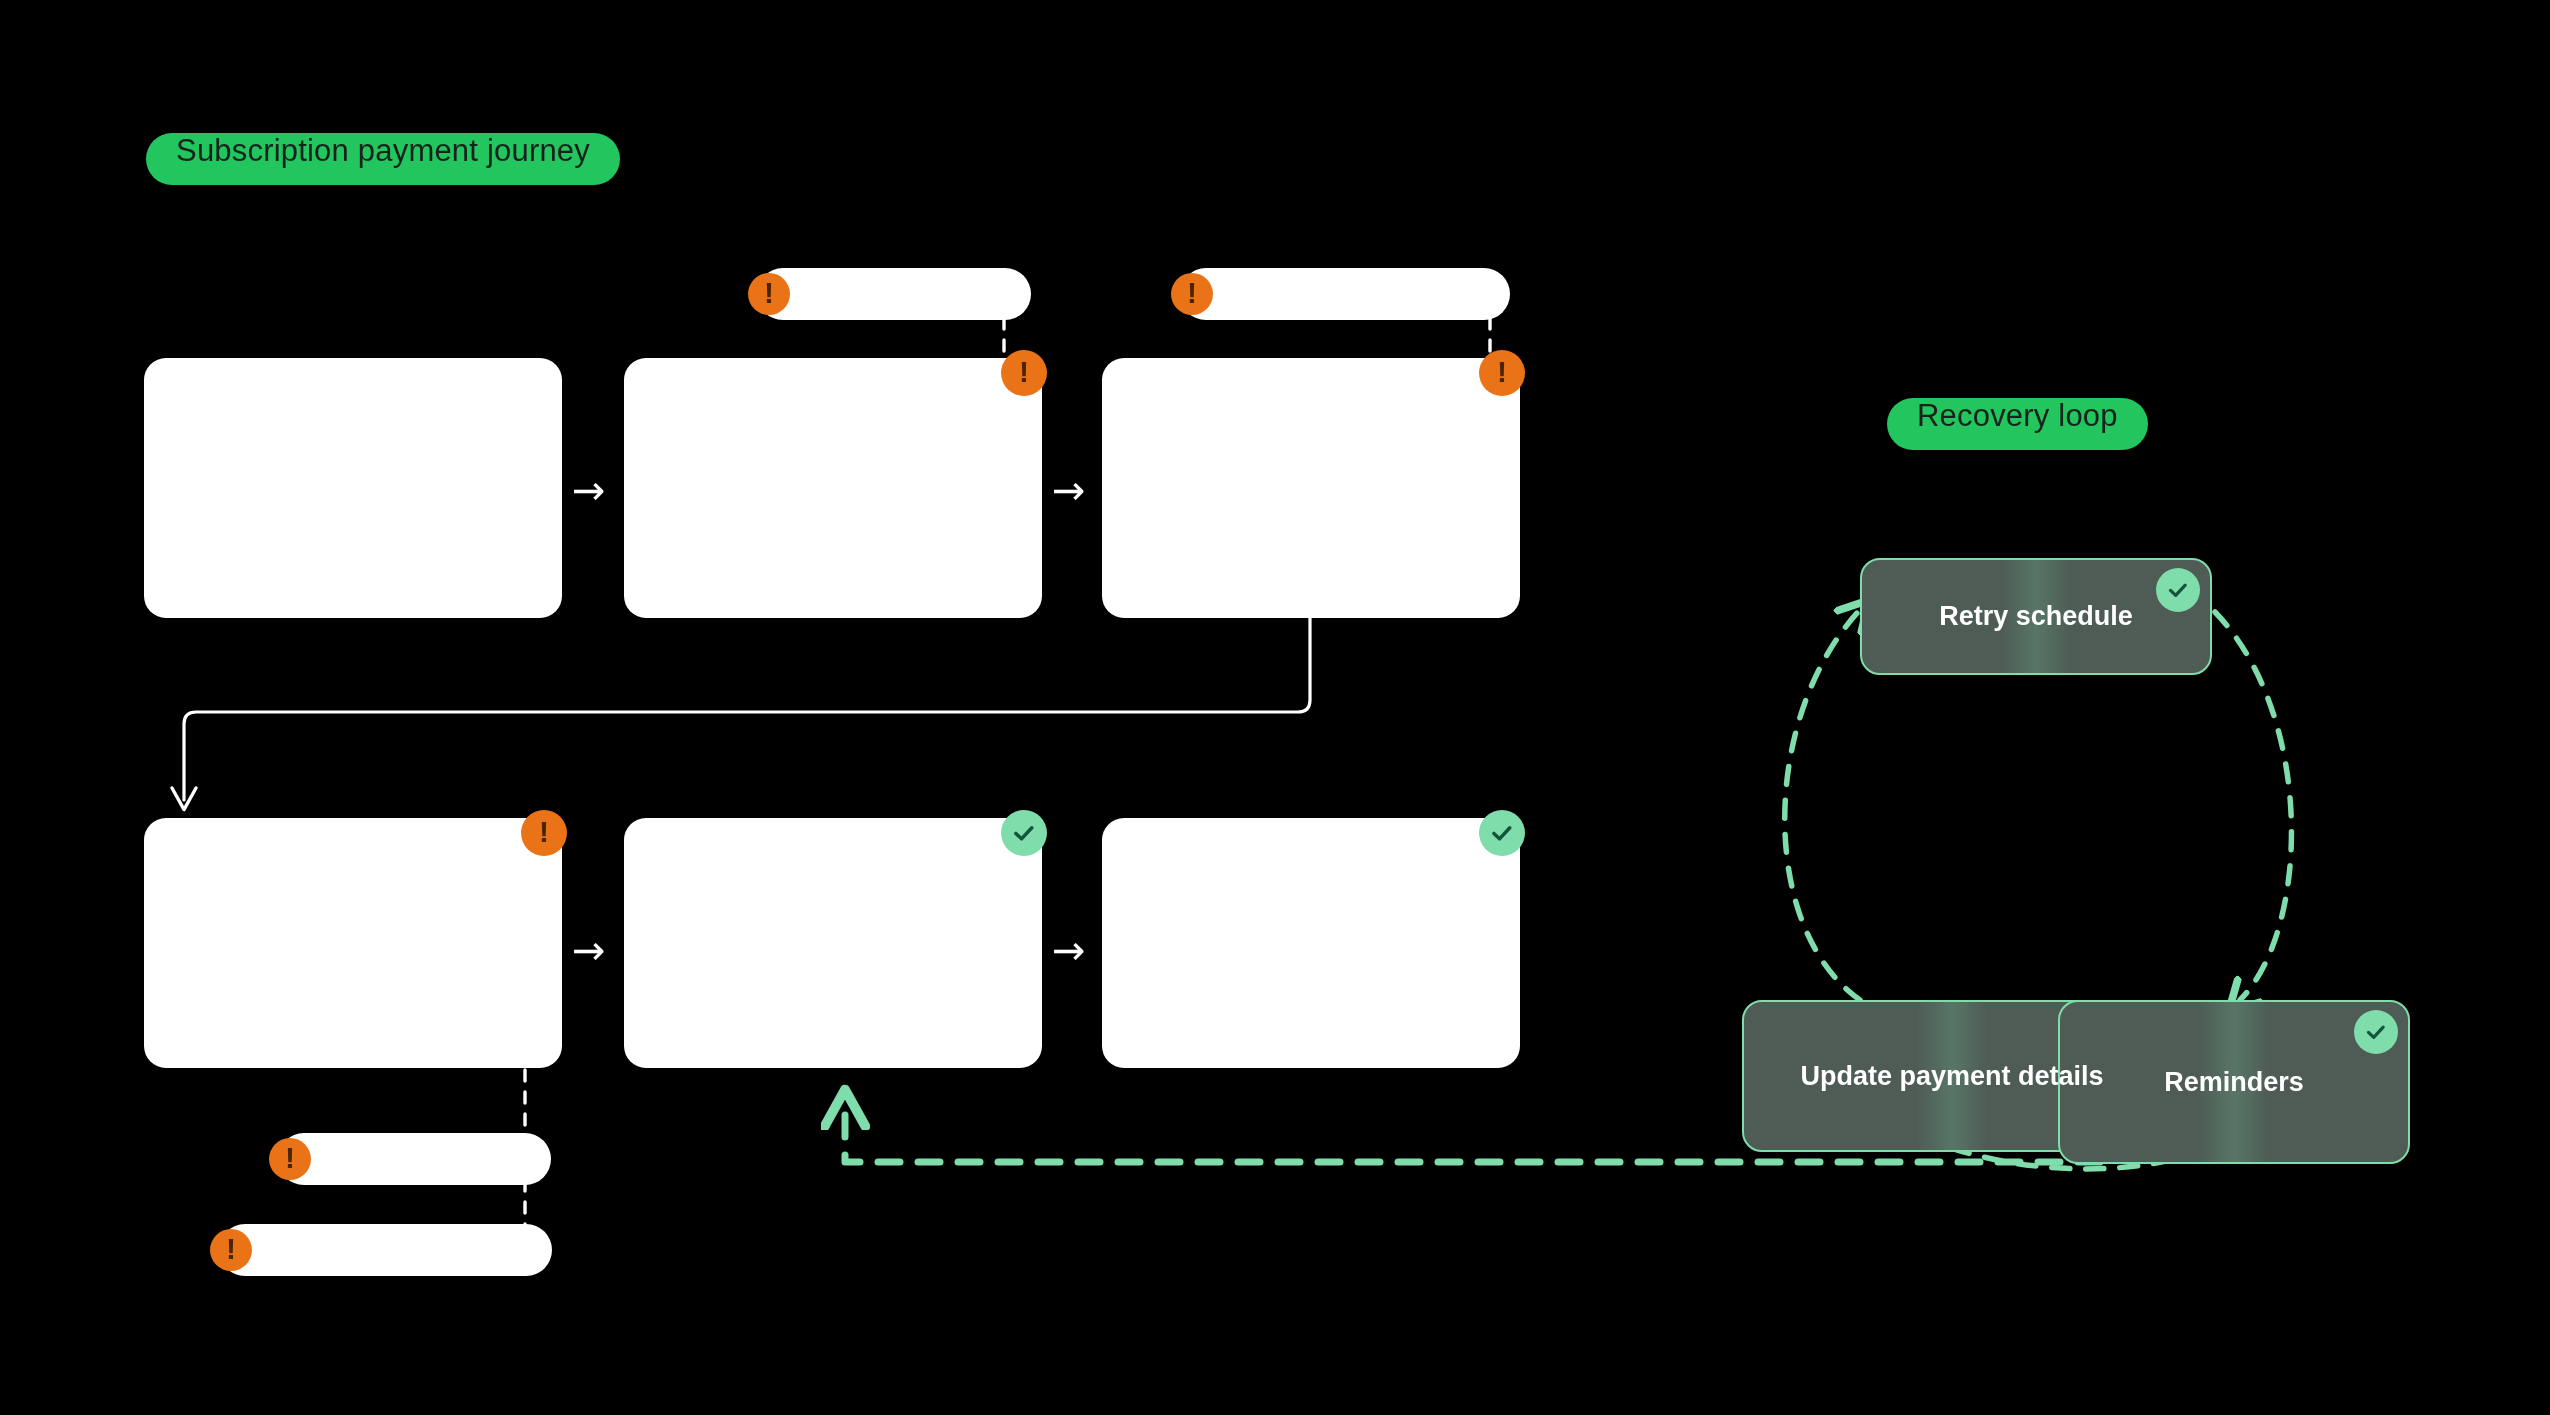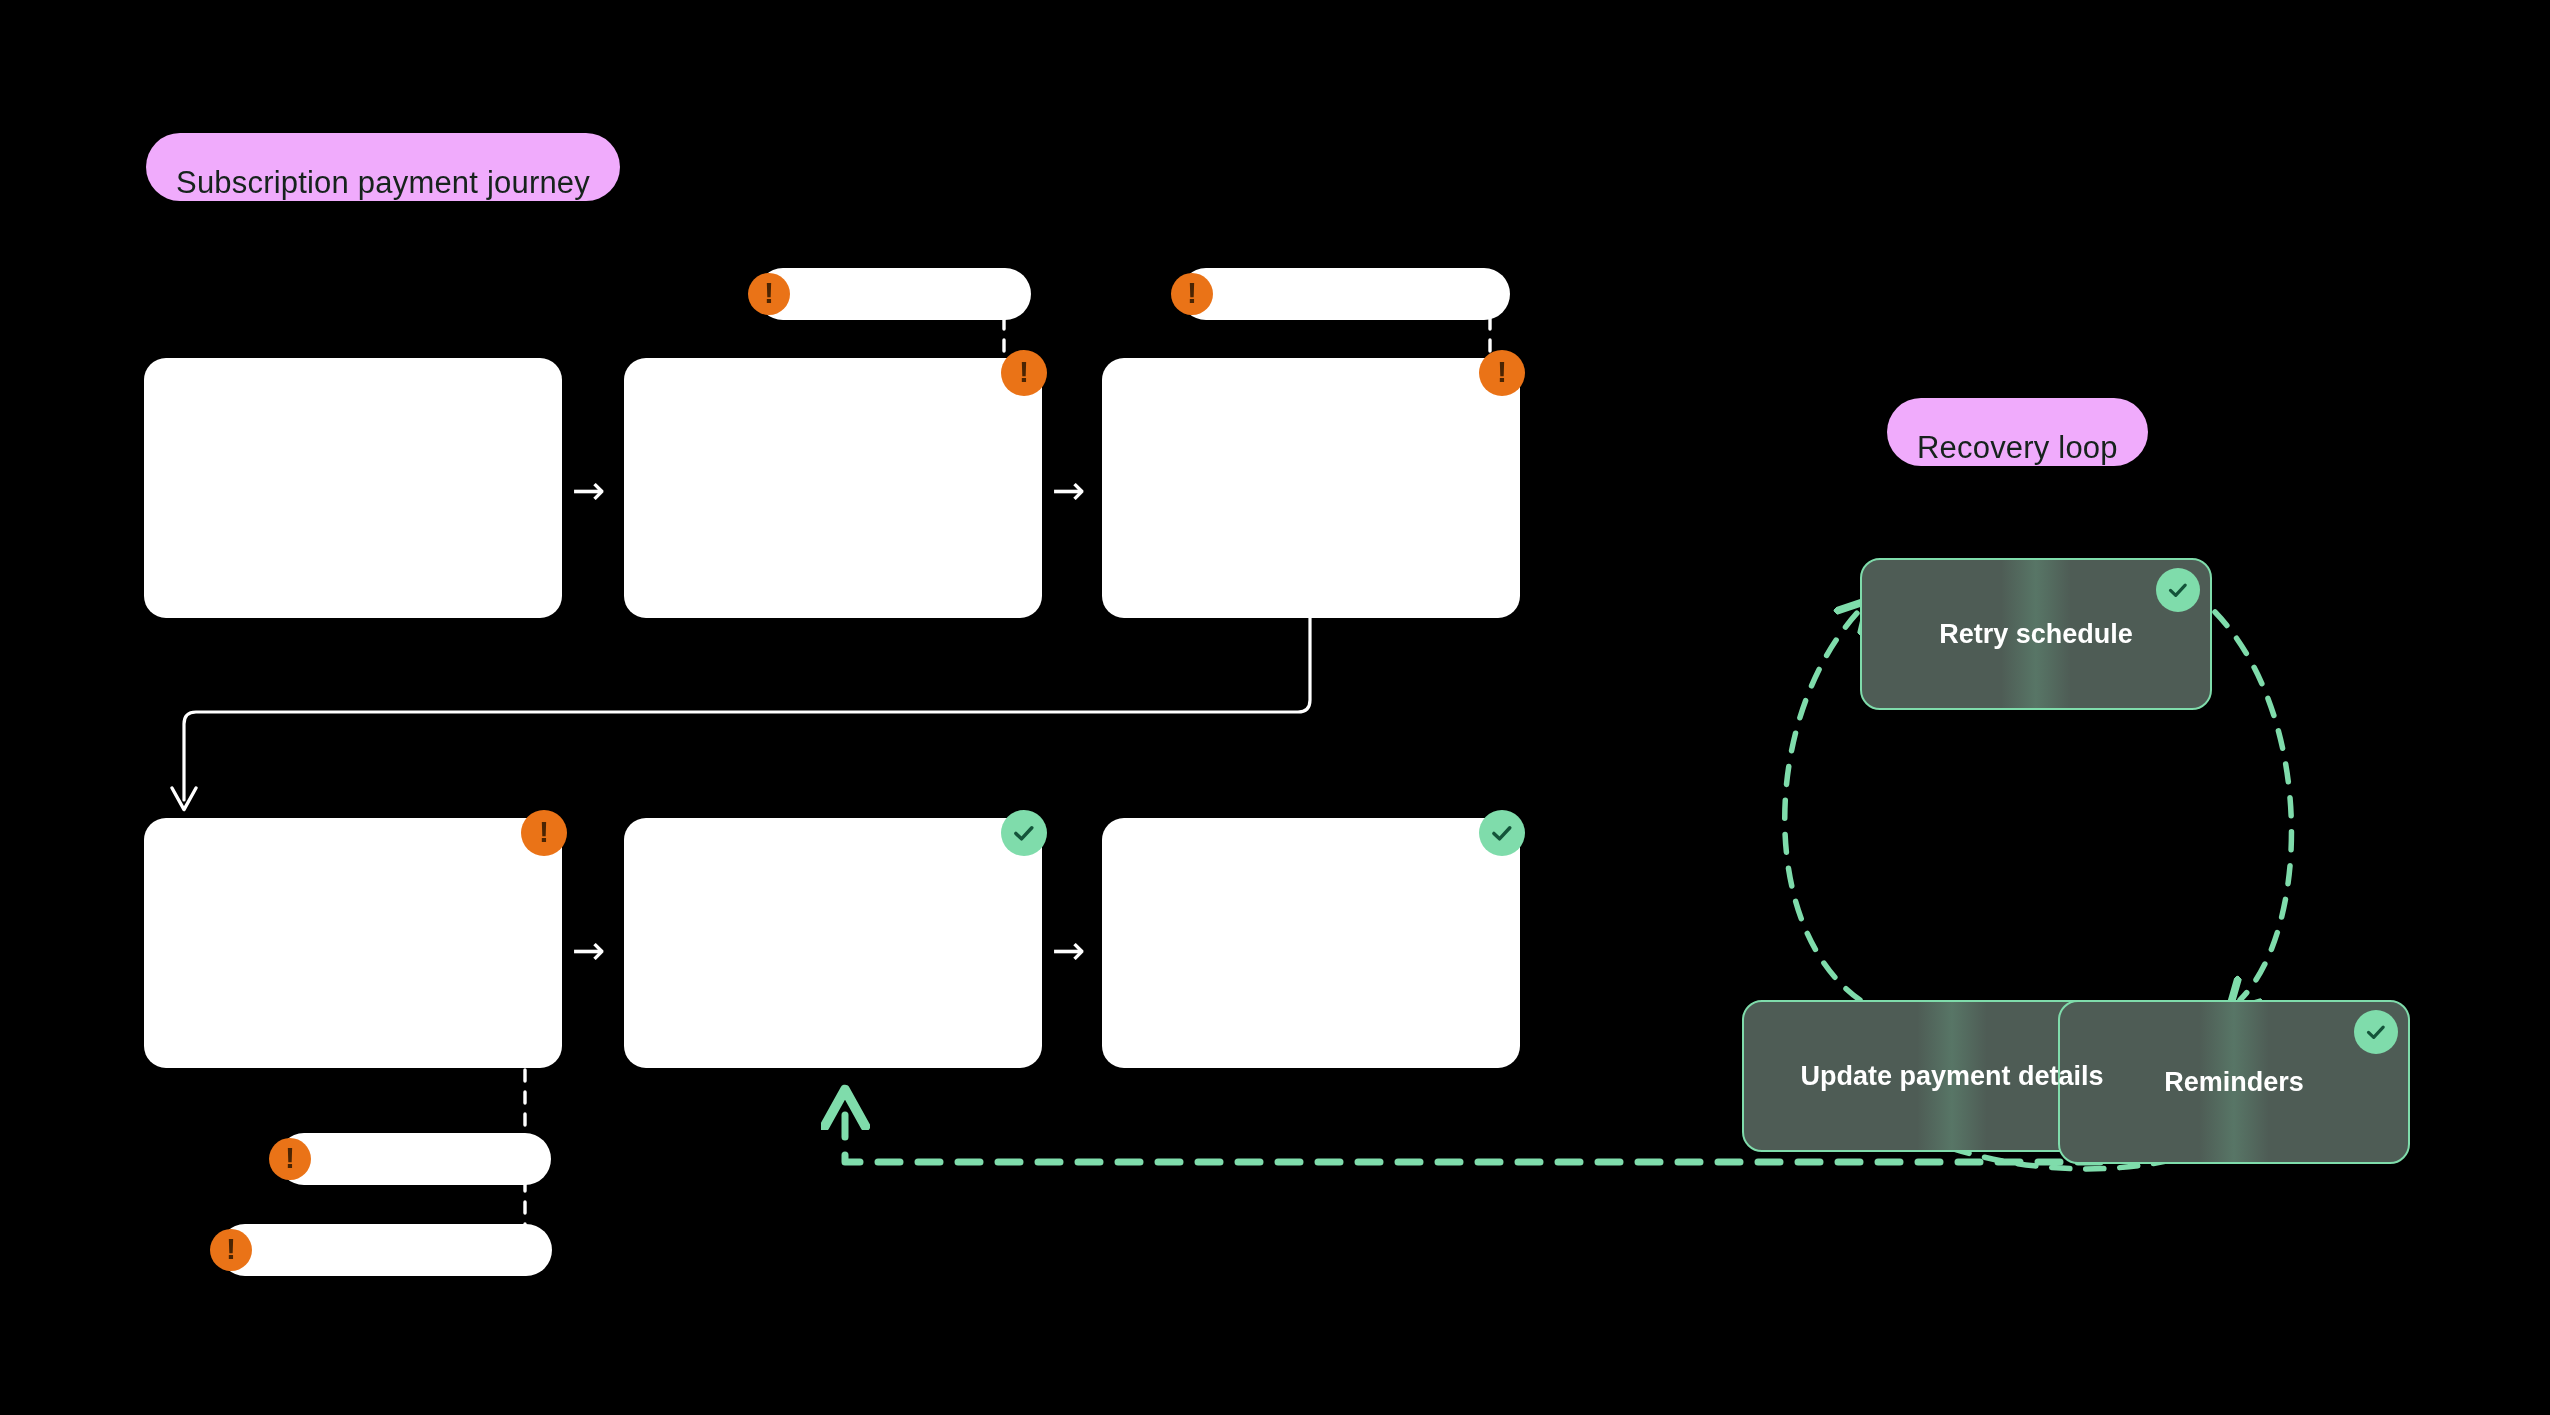--- a/index.html
+++ b/index.html
@@ -5,28 +5,28 @@
   html,body{margin:0;padding:0;background:#000;}
   body{
     width:2550px;height:1415px;position:relative;overflow:hidden;
     font-family:"Liberation Sans","DejaVu Sans",sans-serif;
   }
   .stage{position:absolute;inset:0;}
 
   
   .section-pill{
     position:absolute;
-    background:#f0abfc;
+    background:#22c55e;
     color:#16231c;
     border-radius:999px;
-    display:flex;align-items:flex-end;justify-content:center;
+    display:flex;align-items:flex-start;justify-content:center;
     font-size:31px;font-weight:400;letter-spacing:.2px;
     white-space:nowrap;
     padding:0 30px;
-    height:68px;
+    height:52px;
   }
 
   
   .card{
     position:absolute;
     background:#ffffff;
     border-radius:22px;
   }
 
   
@@ -184,21 +184,21 @@
       <span class="bang">!</span>
     </div>
   </div>
 
   <div class="callout" style="left:219px;top:1224px;width:333px;">
     <div class="badge warn small" style="left:-9px;top:5px;">
       <span class="bang">!</span>
     </div>
   </div>
 
-  <div class="loop-node" style="left:1860px;top:558px;width:352px;height:152px;">
+  <div class="loop-node" style="left:1860px;top:558px;width:352px;height:117px;">
     <div class="sheen"></div>
     <span class="label">Retry schedule</span>
     <div class="badge ok" style="position:absolute;right:10px;top:8px;width:44px;height:44px;">
       <svg width="24" height="24" viewBox="0 0 24 24" aria-hidden="true">
         <path d="M4.5 12.4 L9.7 17.4 L19.2 7.2" fill="none" stroke="#14543a" stroke-width="3.2" stroke-linecap="round" stroke-linejoin="round"></path>
       </svg>
     </div>
   </div>
 
   <div class="loop-node" style="left:1742px;top:1000px;width:420px;height:152px;">

